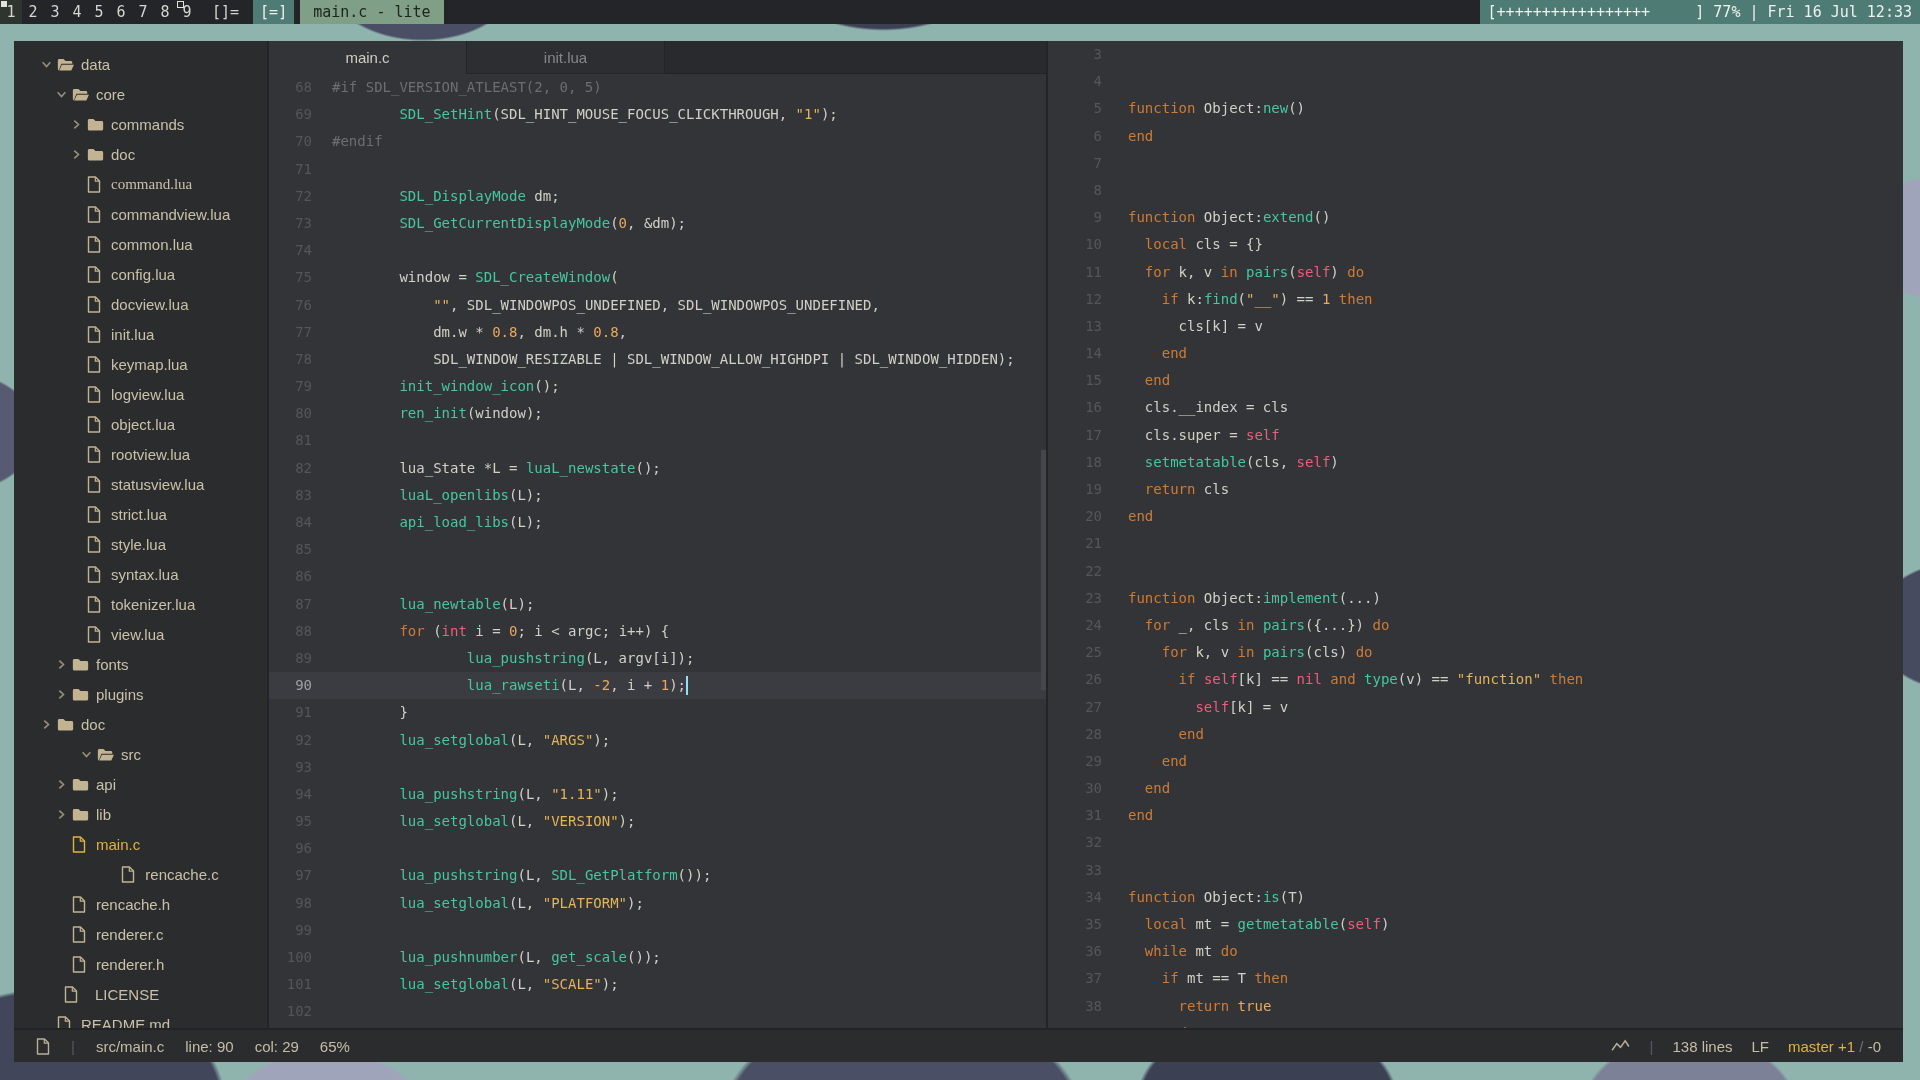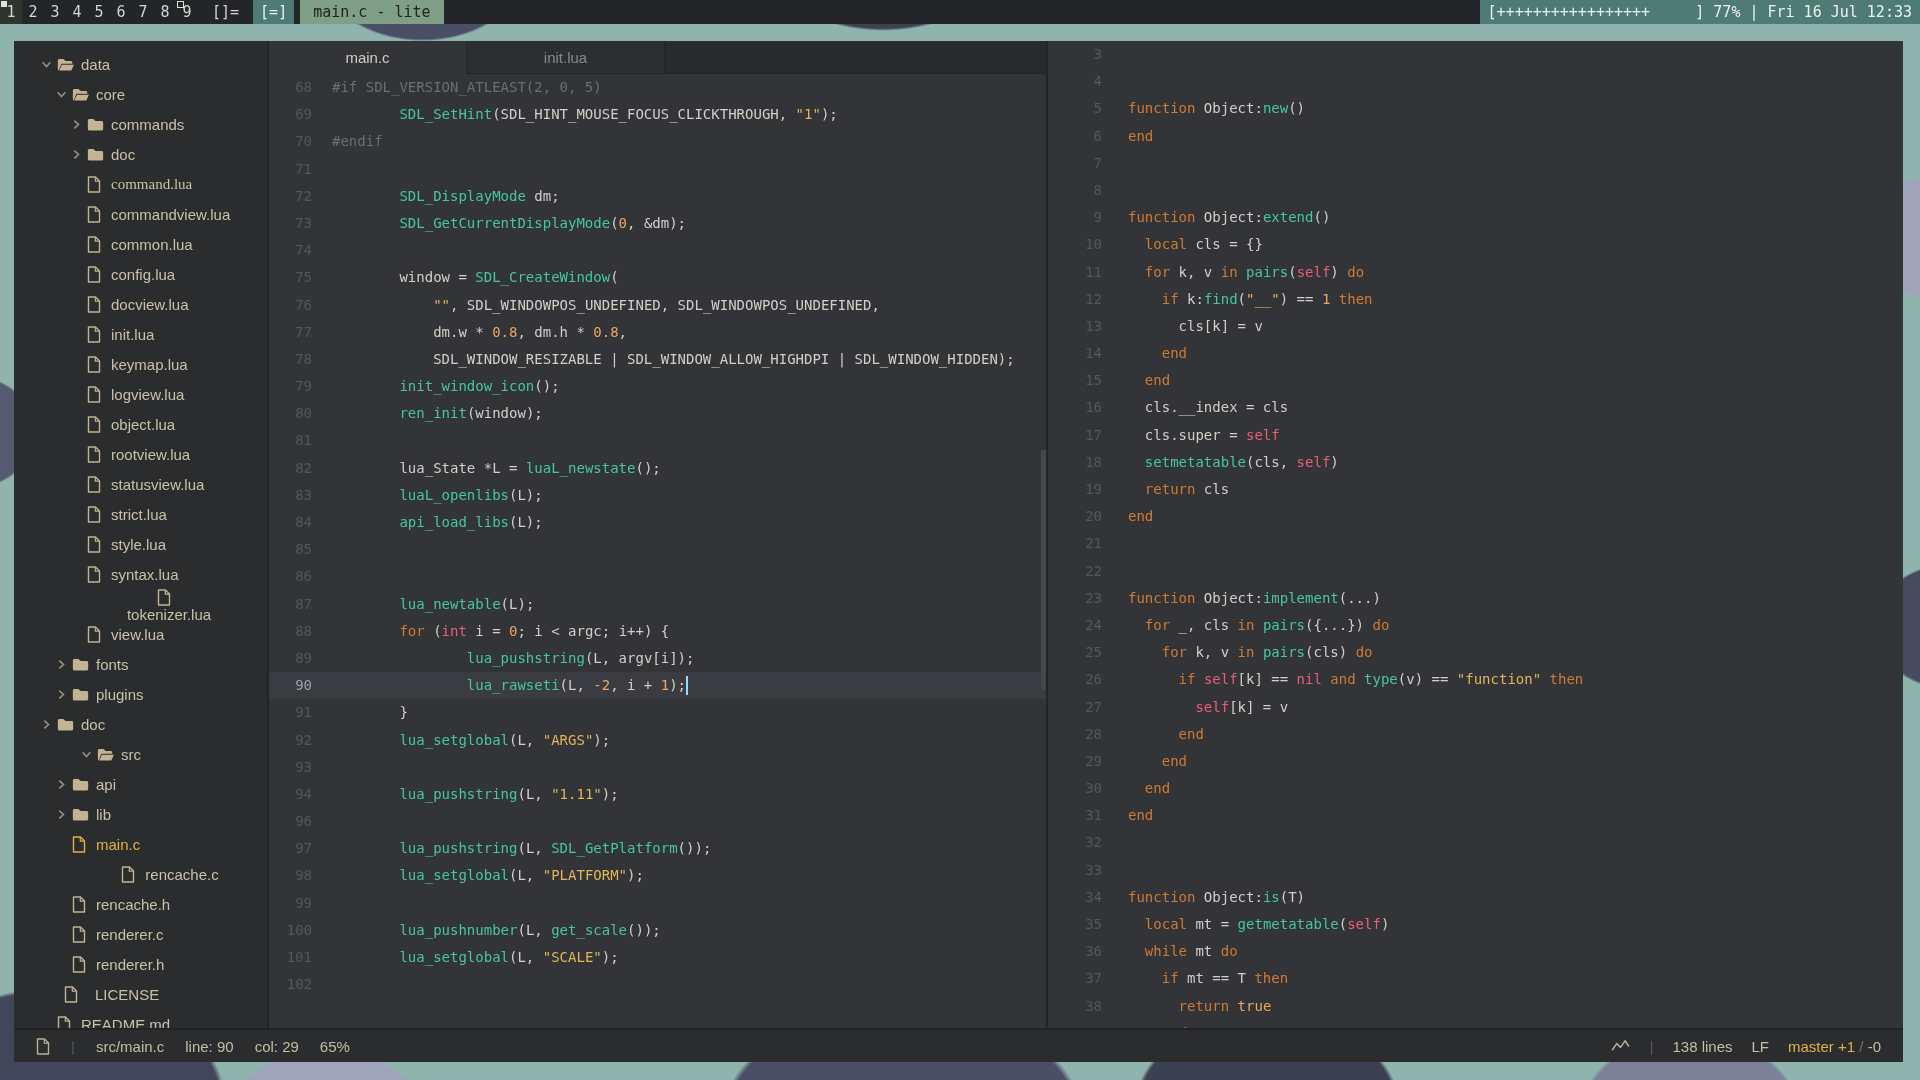--- a/index.html
+++ b/index.html
@@ -326,21 +326,21 @@
         <div class="tree-item" style="padding-left: 57px;">
           <span class="chev"></span>
           <span class="ticon">
             <svg class="filesvg" viewBox="0 0 14 17">
               <path d="M1.5 1h7l4 4v11h-11z" fill="none" stroke="currentColor" stroke-width="1.4" stroke-linejoin="round"></path>
               <path d="M8.3 1.2v4h4" fill="none" stroke="currentColor" stroke-width="1.2"></path>
             </svg>
           </span>
           <span>syntax.lua</span>
         </div>
-        <div class="tree-item" style="padding-left: 57px; flex-direction: column;">
+        <div class="tree-item" style="padding-left: 57px;">
           <span class="chev"></span>
           <span class="ticon">
             <svg class="filesvg" viewBox="0 0 14 17">
               <path d="M1.5 1h7l4 4v11h-11z" fill="none" stroke="currentColor" stroke-width="1.4" stroke-linejoin="round"></path>
               <path d="M8.3 1.2v4h4" fill="none" stroke="currentColor" stroke-width="1.2"></path>
             </svg>
           </span>
           <span>tokenizer.lua</span>
         </div>
         <div class="tree-item" style="padding-left: 57px;">
@@ -531,20 +531,21 @@
             <div class="cline"><span class="lnum">85</span><span class="lbody"></span></div>
             <div class="cline"><span class="lnum">86</span><span class="lbody"></span></div>
             <div class="cline"><span class="lnum">87</span><span class="lbody"><span class="tk-n">        </span><span class="tk-f">lua_newtable</span><span class="tk-n">(L);</span></span></div>
             <div class="cline"><span class="lnum">88</span><span class="lbody"><span class="tk-n">        </span><span class="tk-k">for</span><span class="tk-n"> (</span><span class="tk-k2">int</span><span class="tk-n"> i = </span><span class="tk-num">0</span><span class="tk-n">; i &lt; argc; i++) {</span></span></div>
             <div class="cline"><span class="lnum">89</span><span class="lbody"><span class="tk-n">                </span><span class="tk-f">lua_pushstring</span><span class="tk-n">(L, argv[i]);</span></span></div>
             <div class="cline current"><span class="lnum">90</span><span class="lbody"><span class="tk-n">                </span><span class="tk-f">lua_rawseti</span><span class="tk-n">(L, </span><span class="tk-num">-2</span><span class="tk-n">, i + </span><span class="tk-num">1</span><span class="tk-n">);</span><span class="caret" style="left: 42ch;"></span></span></div>
             <div class="cline"><span class="lnum">91</span><span class="lbody"><span class="tk-n">        }</span></span></div>
             <div class="cline"><span class="lnum">92</span><span class="lbody"><span class="tk-n">        </span><span class="tk-f">lua_setglobal</span><span class="tk-n">(L, </span><span class="tk-s">"ARGS"</span><span class="tk-n">);</span></span></div>
             <div class="cline"><span class="lnum">93</span><span class="lbody"></span></div>
             <div class="cline"><span class="lnum">94</span><span class="lbody"><span class="tk-n">        </span><span class="tk-f">lua_pushstring</span><span class="tk-n">(L, </span><span class="tk-s">"1.11"</span><span class="tk-n">);</span></span></div>
+            <div class="cline"><span class="lnum">95</span><span class="lbody"><span class="tk-n">        </span><span class="tk-f">lua_setglobal</span><span class="tk-n">(L, </span><span class="tk-s">"VERSION"</span><span class="tk-n">);</span></span></div>
             <div class="cline"><span class="lnum">96</span><span class="lbody"></span></div>
             <div class="cline"><span class="lnum">97</span><span class="lbody"><span class="tk-n">        </span><span class="tk-f">lua_pushstring</span><span class="tk-n">(L, </span><span class="tk-f">SDL_GetPlatform</span><span class="tk-n">());</span></span></div>
             <div class="cline"><span class="lnum">98</span><span class="lbody"><span class="tk-n">        </span><span class="tk-f">lua_setglobal</span><span class="tk-n">(L, </span><span class="tk-s">"PLATFORM"</span><span class="tk-n">);</span></span></div>
             <div class="cline"><span class="lnum">99</span><span class="lbody"></span></div>
             <div class="cline"><span class="lnum">100</span><span class="lbody"><span class="tk-n">        </span><span class="tk-f">lua_pushnumber</span><span class="tk-n">(L, </span><span class="tk-f">get_scale</span><span class="tk-n">());</span></span></div>
             <div class="cline"><span class="lnum">101</span><span class="lbody"><span class="tk-n">        </span><span class="tk-f">lua_setglobal</span><span class="tk-n">(L, </span><span class="tk-s">"SCALE"</span><span class="tk-n">);</span></span></div>
             <div class="cline"><span class="lnum">102</span><span class="lbody"></span></div>
           </div>
         <div class="scrollthumb"></div>
       </div>

